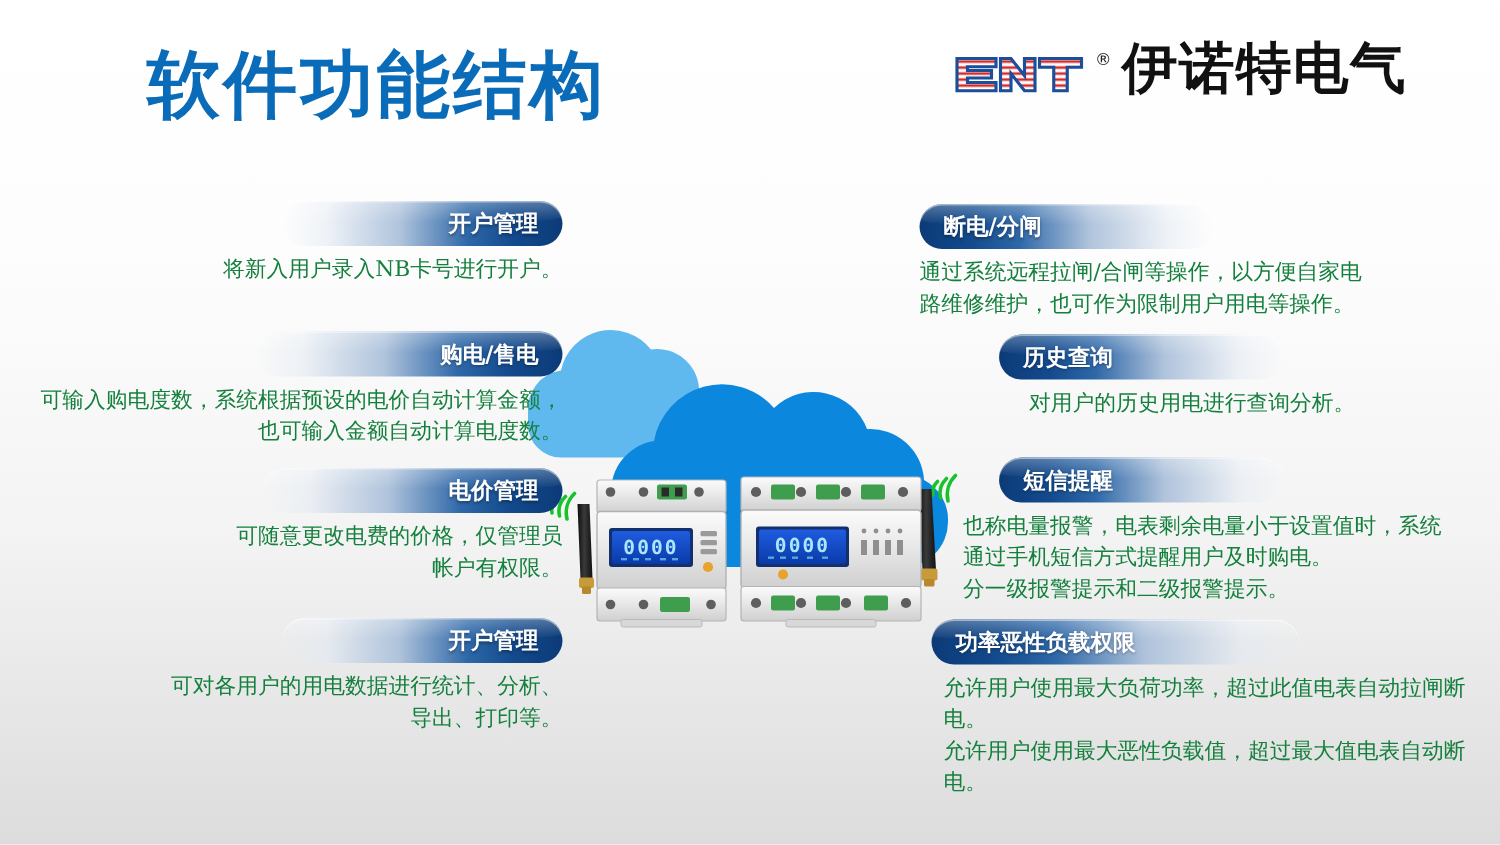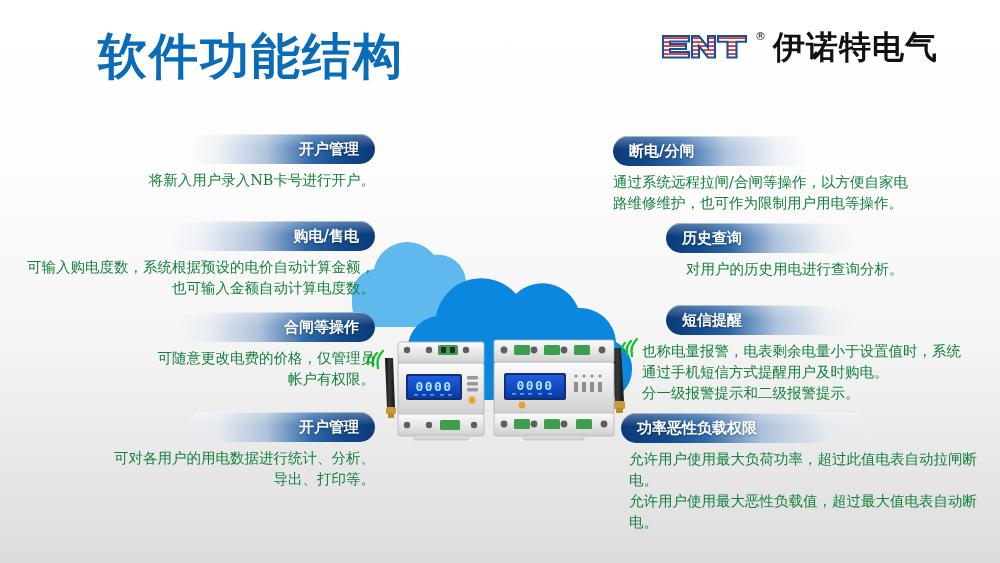--- a/index.html
+++ b/index.html
@@ -21,27 +21,27 @@
     text-shadow:0 1px 0 rgba(255,255,255,.8);
   }
   .brand{ position:absolute; right:62px; top:31px; display:flex; align-items:center; }
   .brand-mark{ position:relative; display:flex; align-items:flex-start; }
   .ent-logo{ display:block; }
   .reg-mark{
     font-family:"DejaVu Sans","Liberation Sans",sans-serif;
     font-size:11px; color:#1a1a1a; margin-left:2px; margin-top:-2px;
   }
   .brand-cn{
-    font-family:Liberation Sans, sans-serif;
-    font-weight:bold; font-size:32px; color:#111; margin-left:7px; letter-spacing:1px;
+    font-family:Liberation Mono, monospace;
+    font-weight:bold; font-size:37px; color:#111; margin-left:7px; letter-spacing:1px;
     line-height:1;
   }
 
   
-  .scene{ position:absolute; left:330px; top:202px; width:340px; height:250px; }
+  .scene{ position:absolute; left:330px; top:180px; width:340px; height:250px; }
   .cloud-svg{ position:absolute; left:0; top:0; }
   .meters{ position:absolute; left:24px; top:128px; }
 
   
   .feature{ position:absolute; }
   .feature .badge{
     position:relative; height:30px; border-radius:16px;
     display:flex; align-items:center; overflow:hidden;
   }
   .feature .badge-label{
@@ -301,21 +301,21 @@
   <div class="feature left" style="left:20px; top:221px; width:355px;">
     <div class="badge" style="margin-left:150px; width:205px;">
       <span class="badge-label">购电/售电</span>
     </div>
     <div class="desc">可输入购电度数，系统根据预设的电价自动计算金额，
 也可输入金额自动计算电度数。</div>
   </div>
 
   <div class="feature left" style="left:20px; top:312px; width:355px;">
     <div class="badge" style="margin-left:155px; width:200px;">
-      <span class="badge-label">合闸等操作</span>
+      <span class="badge-label">电价管理</span>
     </div>
     <div class="desc">可随意更改电费的价格，仅管理员
 帐户有权限。</div>
   </div>
 
   <div class="feature left" style="left:20px; top:412px; width:355px;">
     <div class="badge" style="margin-left:168px; width:187px;">
       <span class="badge-label">开户管理</span>
     </div>
     <div class="desc">可对各用户的用电数据进行统计、分析、

